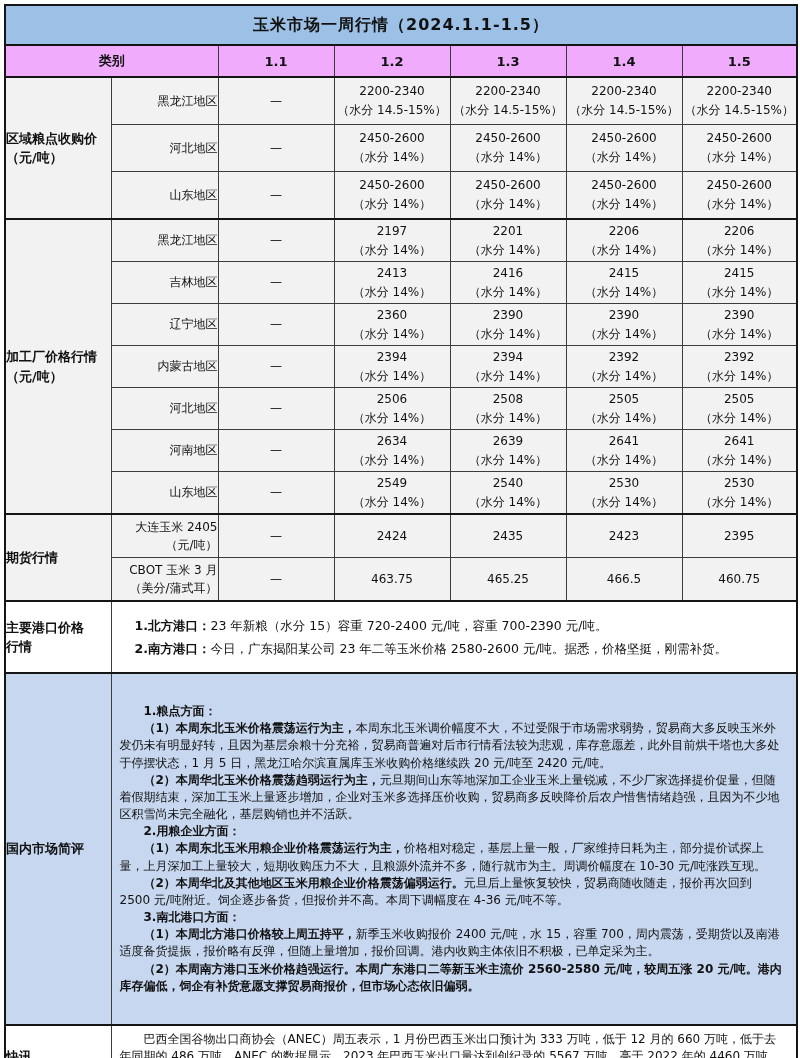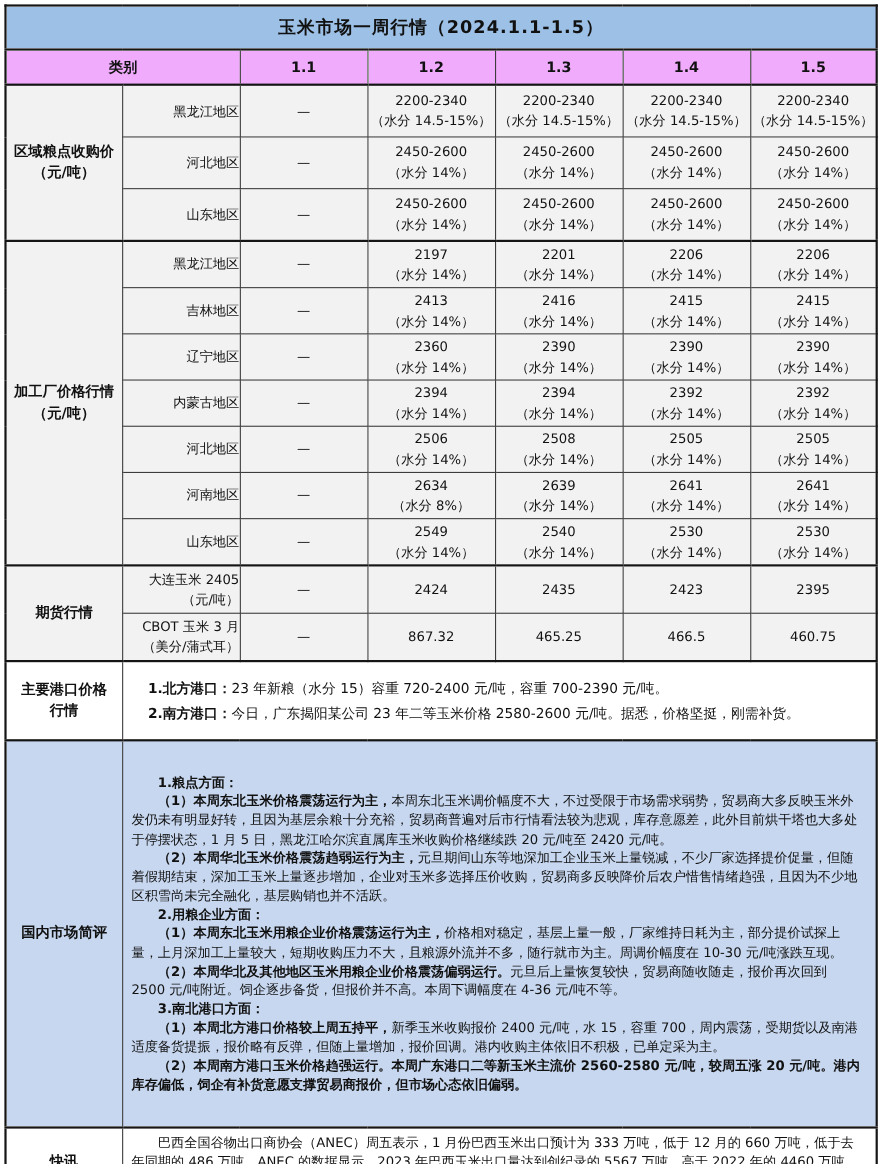--- a/index.html
+++ b/index.html
@@ -22,21 +22,21 @@
   }
   .hdr{background:#f0abfc;text-align:center;font-weight:bold;font-size:13px;height:30px;}
   tr.r46 td{height:46px;}
   tr.r41 td{height:41px;}
   tr.r42 td{height:42px;}
   tr.gray td{background:#F2F2F2;}
   tr.white td{background:#FFFFFF;margin-left:24px;}
   tr.review-row td{background:#C7D7EF;}
 
   .lab{
-    font-weight:bold;font-size:13px;text-align:center;
+    font-weight:bold;font-size:13px;text-align:left;
     white-space:pre-line;line-height:1.5;
   }
   .reg{font-size:12px;text-align:right;margin-top:12px;}
   .val{
     font-size:12px;text-align:center;white-space:pre-line;line-height:1.55;
   }
   .fname{font-size:12px;text-align:right;white-space:pre-line;line-height:1.5;margin-left:12px;}
 
   .ports-cell{padding:5px 8px;height:60px;}
   .ports-cell p{margin:0;font-size:12.5px;line-height:1.85;text-indent:1.2em;}
@@ -175,21 +175,21 @@
 （水分 14%）</td>
     <td class="val">2505
 （水分 14%）</td>
     <td class="val">2505
 （水分 14%）</td>
   </tr>
   <tr class="gray r41">
     <td class="reg">河南地区</td>
     <td class="val">—</td>
     <td class="val">2634
-（水分 8%）</td>
+（水分 14%）</td>
     <td class="val">2639
 （水分 14%）</td>
     <td class="val">2641
 （水分 14%）</td>
     <td class="val">2641
 （水分 14%）</td>
   </tr>
   <tr class="gray r41">
     <td class="reg">山东地区</td>
     <td class="val">—</td>
@@ -210,21 +210,21 @@
     <td class="val">—</td>
     <td class="val">2424</td>
     <td class="val">2435</td>
     <td class="val">2423</td>
     <td class="val">2395</td>
   </tr>
   <tr class="gray r42">
     <td class="fname">CBOT 玉米 3 月
 （美分/蒲式耳）</td>
     <td class="val">—</td>
-    <td class="val">867.32</td>
+    <td class="val">463.75</td>
     <td class="val">465.25</td>
     <td class="val">466.5</td>
     <td class="val">460.75</td>
   </tr>
 
   <tr class="white sep">
     <td class="lab">主要港口价格
 行情</td>
     <td class="ports-cell" colspan="6">
       <p><b>1.北方港口：</b><span>23 年新粮（水分 15）容重 720-2400 元/吨，容重 700-2390 元/吨。</span></p>

